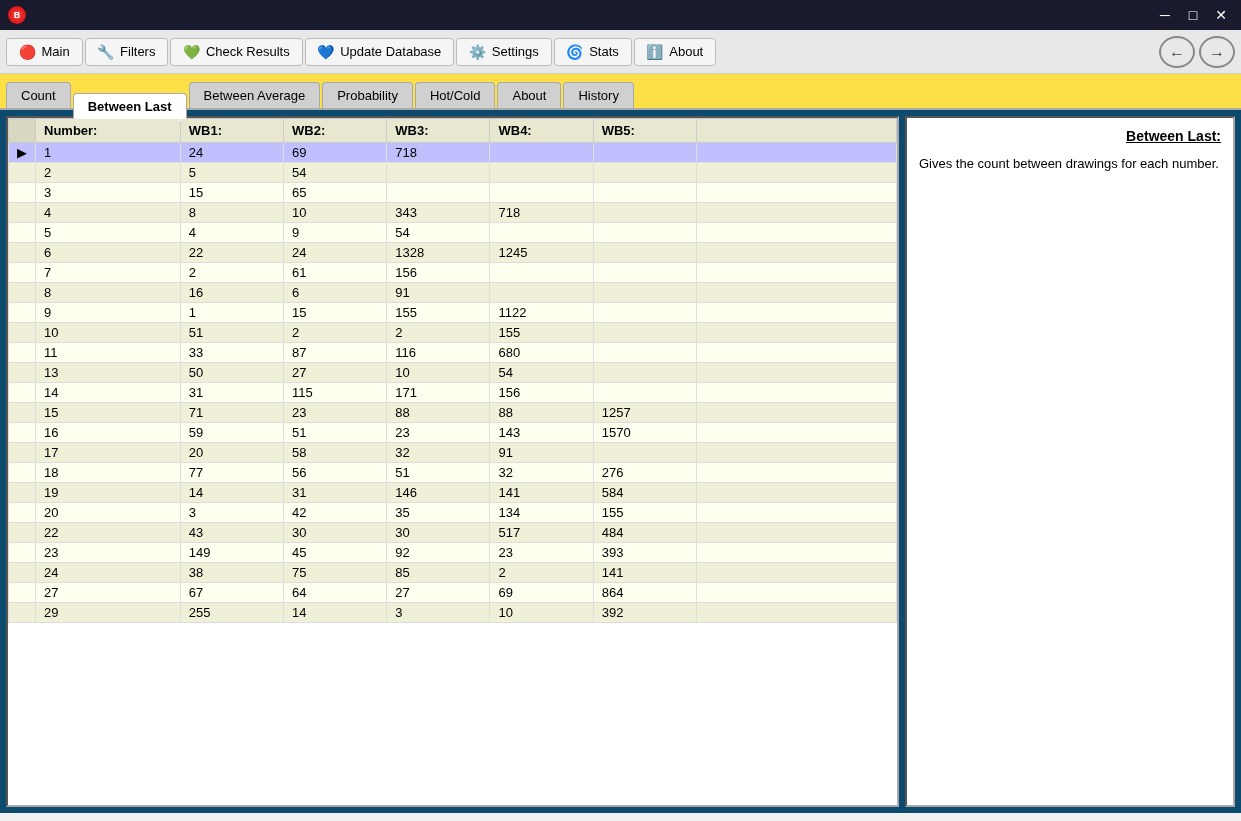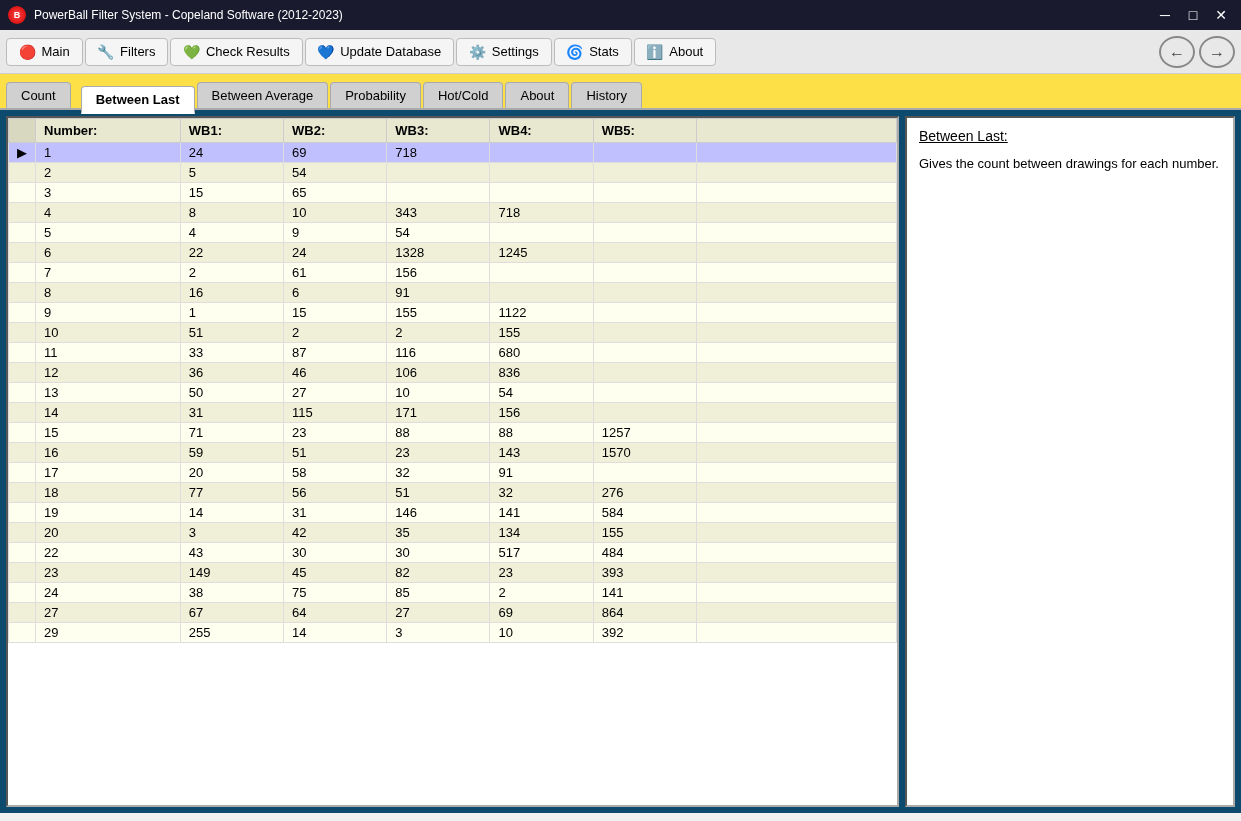--- a/index.html
+++ b/index.html
@@ -89,22 +89,21 @@
       cursor: pointer;
       font-size: 13px;
       font-weight: 500;
       margin-right: 2px;
     }
     .tab.active {
       background: white;
       border-bottom: 2px solid white;
       font-weight: bold;
       position: relative;
-      top: 6px;
-      margin-left: 8px;
+      top: 13px;
     }
 
     
     .main-content {
       display: flex;
       height: calc(821px - 30px - 44px - 36px - 8px);
       padding: 6px;
       gap: 6px;
       background: #0c4a6e;
     }
@@ -151,33 +150,33 @@
 
     
     .info-panel {
       width: 330px;
       background: white;
       border: 2px inset #aaa;
       padding: 10px 12px;
     }
     .info-title {
       font-size: 14px;
-      font-weight: normal;
+      font-weight: bold;
       margin-bottom: 10px;
       text-decoration: underline;
+      text-align: right;
     }
     .info-text { font-size: 13px; line-height: 1.6; }
   </style>
 </head>
 <body>
 
 <div class="title-bar">
   <div class="title-bar-left">
     <div class="app-logo">B</div>
-    <span class="title-bar-title">PowerBall Filter System - Copeland Software (2012-2023)</span>
   </div>
   <div class="title-bar-controls">
     <button class="title-btn">─</button>
     <button class="title-btn">□</button>
     <button class="title-btn close">✕</button>
   </div>
 </div>
 
 <div class="menu-bar">
   <div class="menu-items">
@@ -349,30 +348,20 @@
       <td>11</td>
       <td>33</td>
       <td>87</td>
       <td>116</td>
       <td>680</td>
       <td></td>
       <td></td>
     </tr>
             <tr>
       <td class="td-arrow"></td>
-      <td>12</td>
-      <td>36</td>
-      <td>46</td>
-      <td>106</td>
-      <td>836</td>
-      <td></td>
-      <td></td>
-    </tr>
-            <tr>
-      <td class="td-arrow"></td>
       <td>13</td>
       <td>50</td>
       <td>27</td>
       <td>10</td>
       <td>54</td>
       <td></td>
       <td></td>
     </tr>
             <tr>
       <td class="td-arrow"></td>
@@ -452,21 +441,21 @@
       <td>30</td>
       <td>517</td>
       <td>484</td>
       <td></td>
     </tr>
             <tr>
       <td class="td-arrow"></td>
       <td>23</td>
       <td>149</td>
       <td>45</td>
-      <td>82</td>
+      <td>92</td>
       <td>23</td>
       <td>393</td>
       <td></td>
     </tr>
             <tr>
       <td class="td-arrow"></td>
       <td>24</td>
       <td>38</td>
       <td>75</td>
       <td>85</td>

